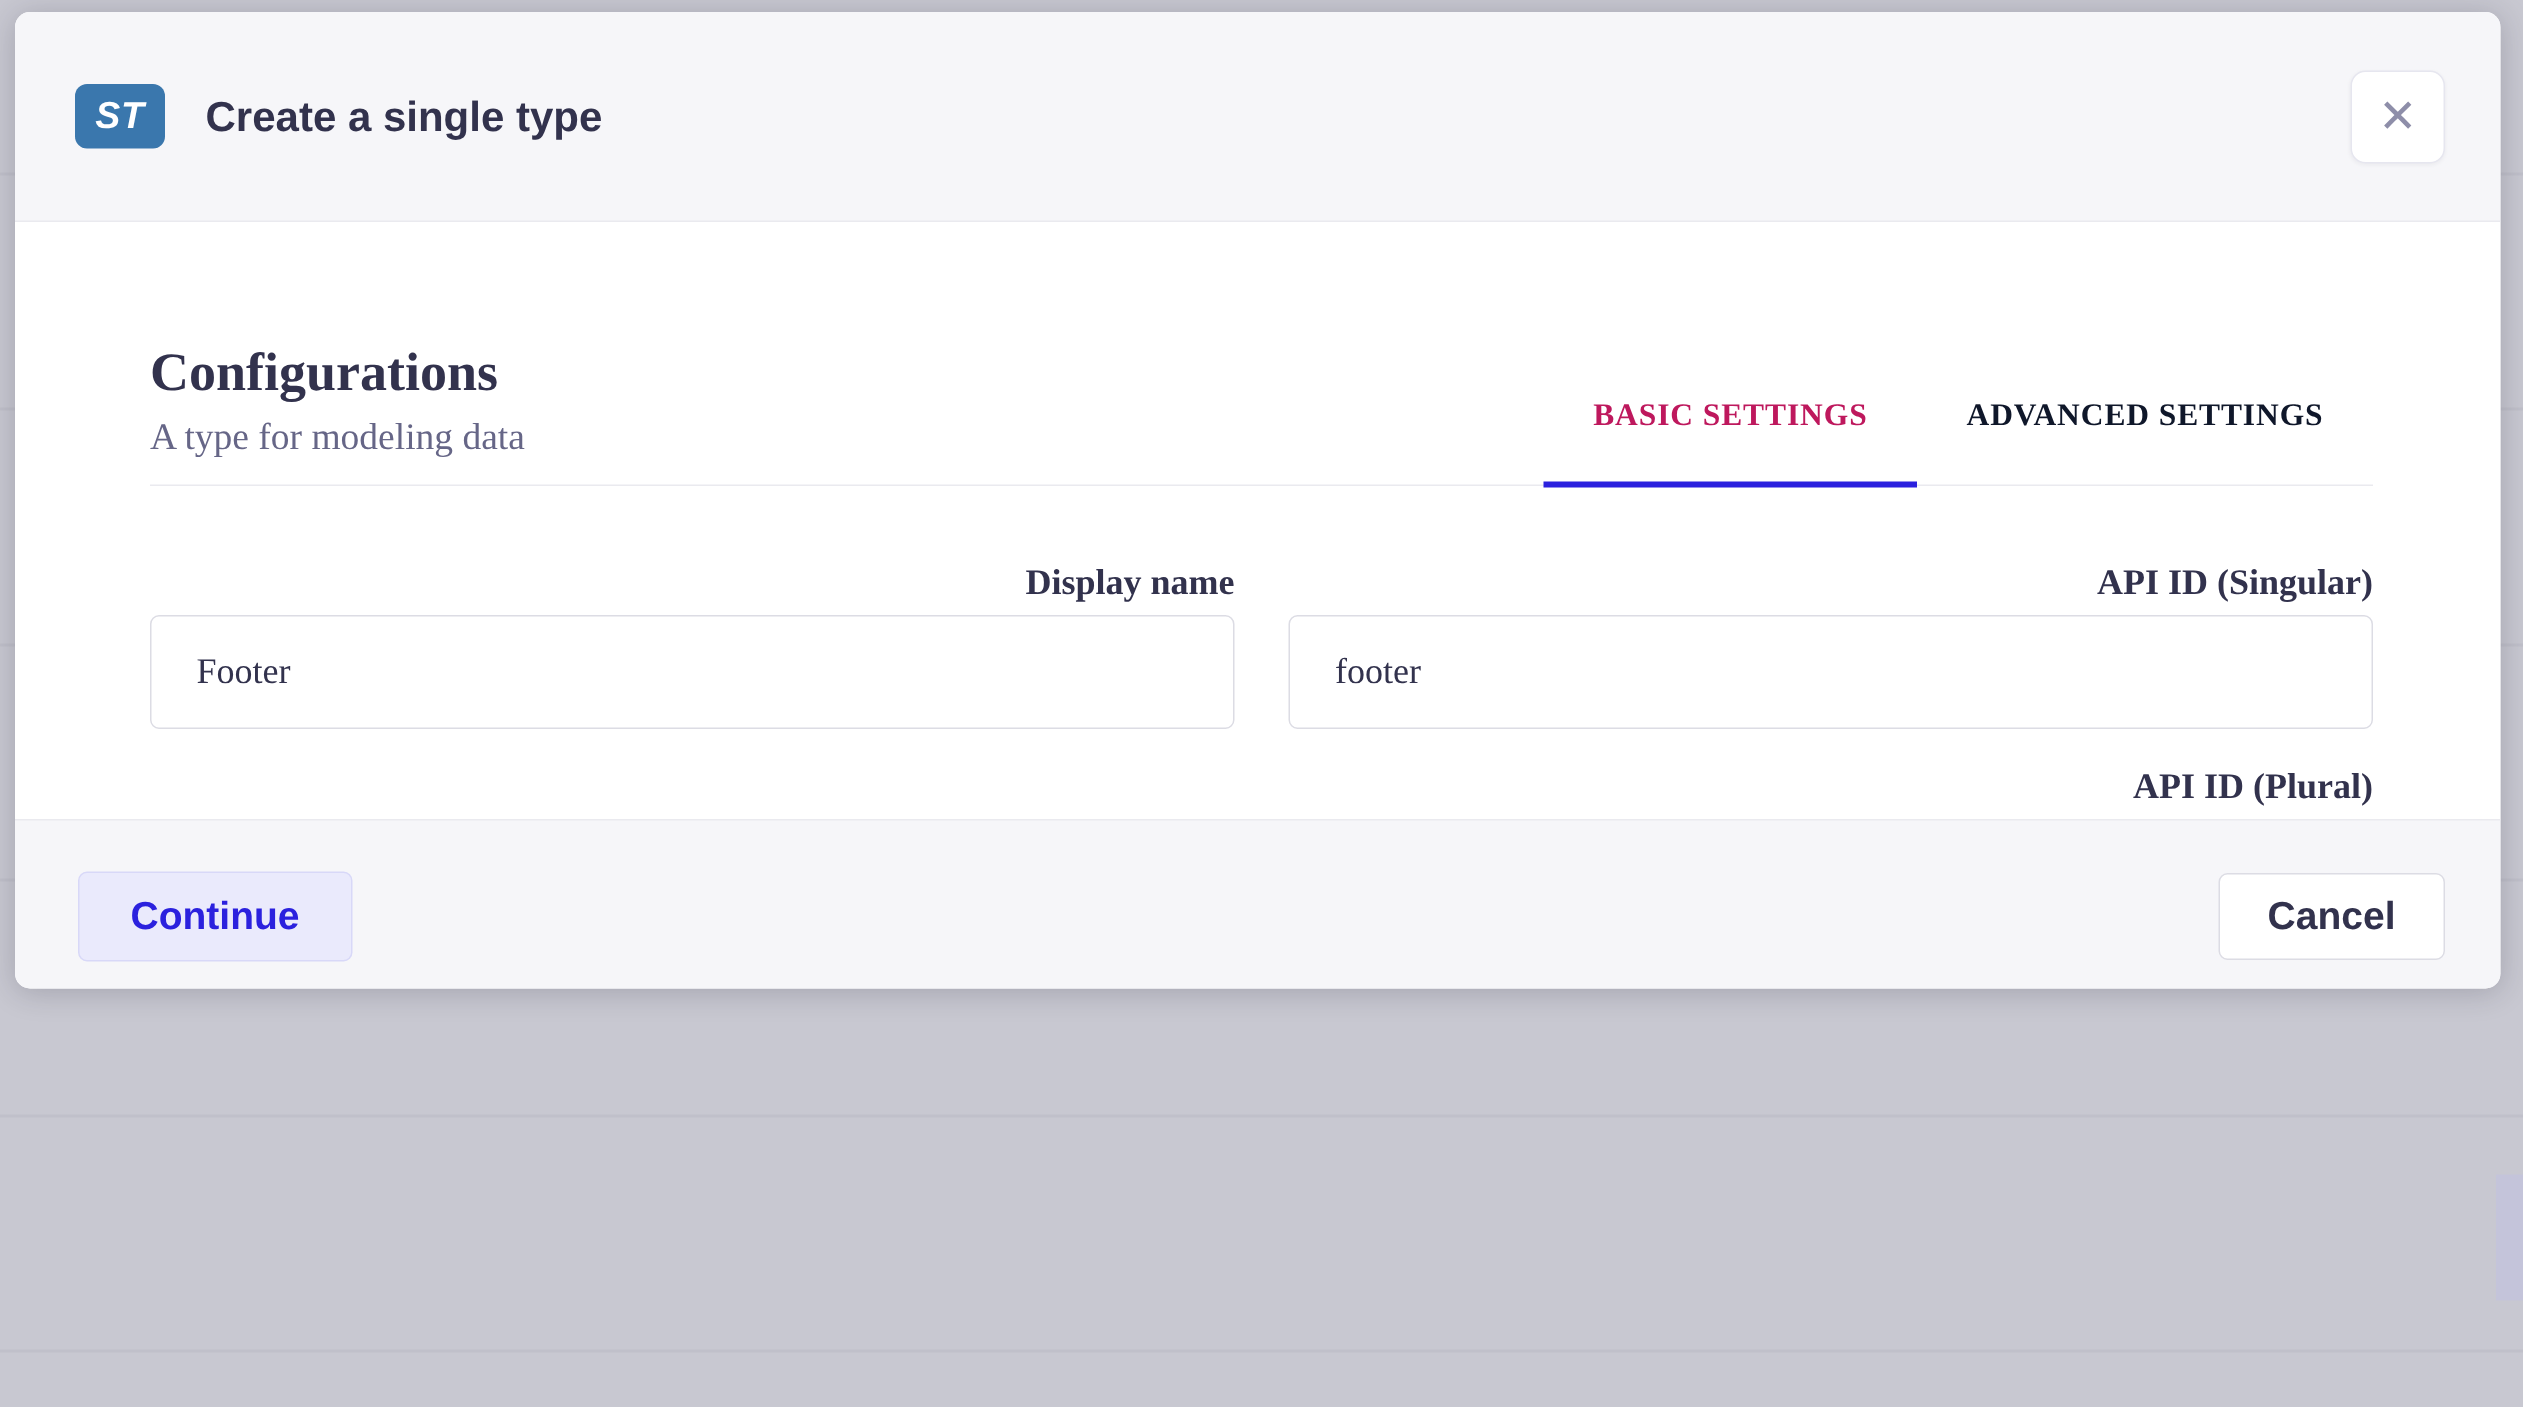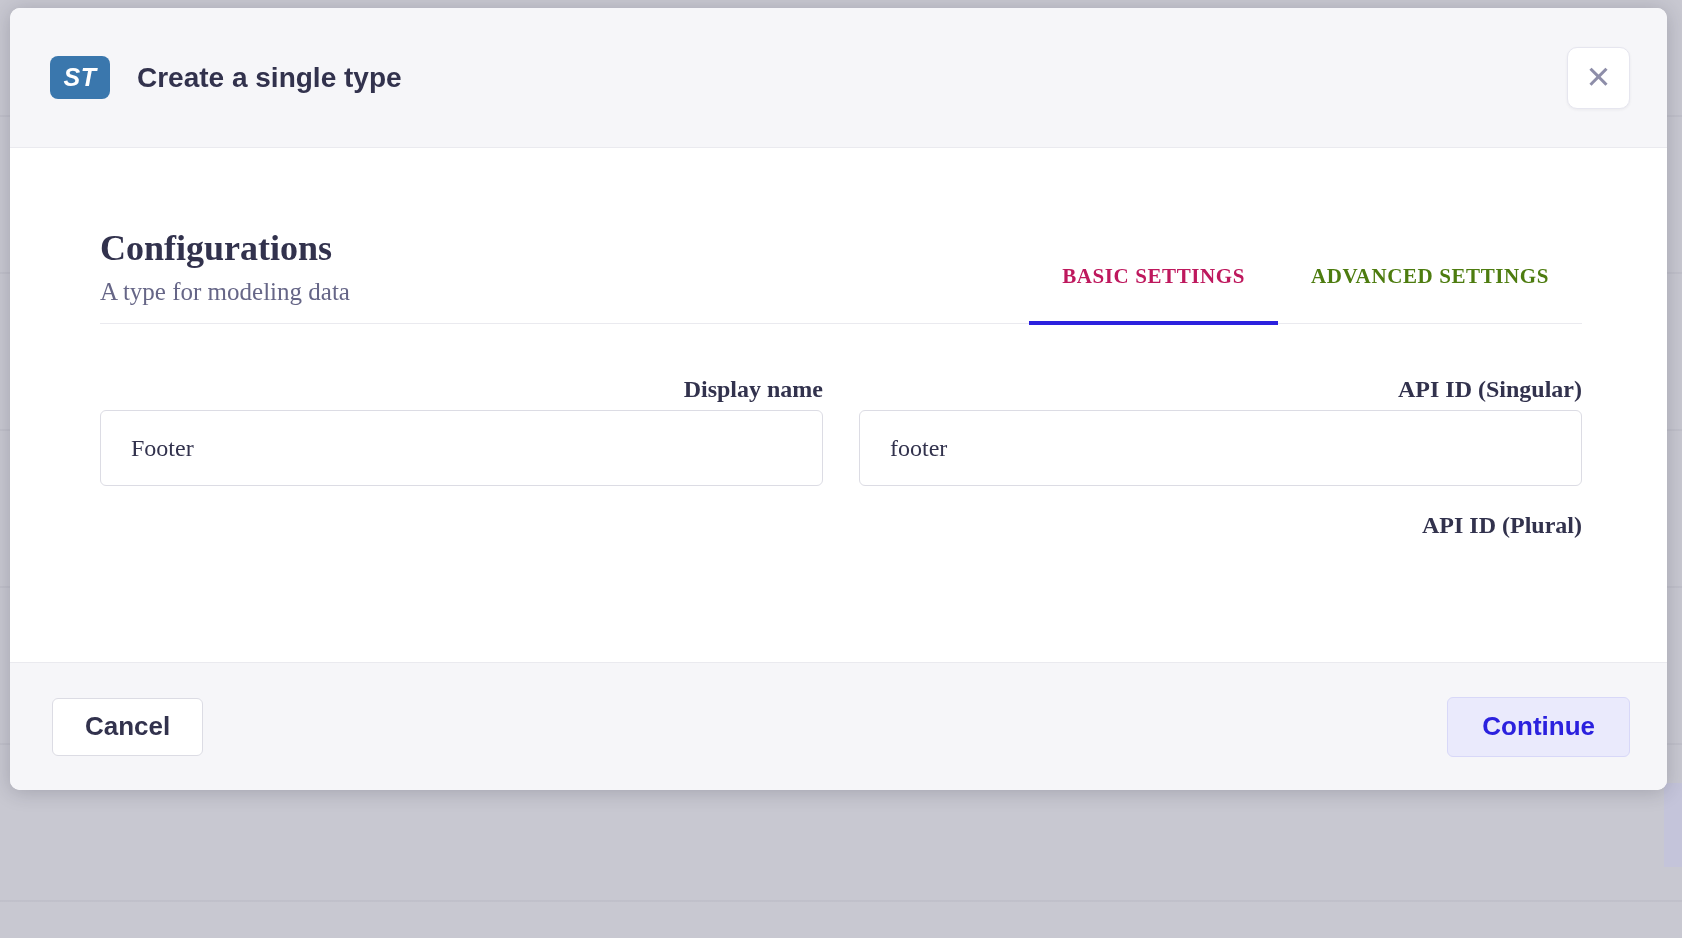--- a/index.html
+++ b/index.html
@@ -12,21 +12,21 @@
   
   .backdrop { position:absolute; inset:0; background:
       repeating-linear-gradient(to bottom,
         rgba(120,120,140,0.10) 0px, rgba(120,120,140,0.10) 2px,
         transparent 2px, transparent 157px);
     background-position:0 115px; }
   .backdrop-accent { position:absolute; right:0; top:783px; width:18px; height:84px;
     background:#c4c4da; }
 
   .modal {
-    position:absolute; left:10px; top:8px; width:1657px; height:782px;
+    position:absolute; left:10px; top:8px; width:1657px; height:651px;
     background:#ffffff; border-radius:10px; overflow:hidden;
     box-shadow:0 2px 20px rgba(33,33,52,0.22);
     display:flex; flex-direction:column;
   }
 
   
   .modal-header {
     height:140px; flex:0 0 140px; background:#f6f6f9;
     border-bottom:1px solid #eaeaef;
     display:flex; align-items:center; padding:0 37px 0 40px;
@@ -49,21 +49,21 @@
   
   .modal-body { flex:1 1 auto; background:#ffffff; padding:78px 85px 0 90px;font-family:Liberation Serif, serif; }
 
   .config-head { position:relative; border-bottom:1px solid #eaeaef; padding-bottom:15px; }
   .config-title { font-size:36px; line-height:44px; font-weight:700; color:#32324d; }
   .config-subtitle { font-size:25px; line-height:32px; color:#666687; margin-top:6px; }
 
   .tabs { position:absolute; right:0; bottom:0; display:flex; }
   .tab {
     font-size:21px; line-height:21px; font-weight:700; letter-spacing:0.6px;
-    color:#4d7c0f; padding:0 33px 34px; cursor:pointer;
+    color:#0f172a; padding:0 33px 34px; cursor:pointer;
     border-bottom:4px solid transparent; margin-bottom:-2px;
     background:none; border-top:none; border-left:none; border-right:none;
     font-family:inherit;
   }
   .tab.active { color:#be185d; border-bottom-color:#2b21de; }
 
   .form-grid { display:grid; grid-template-columns:1fr 1fr; column-gap:36px; margin-top:51px; }
   .field-label {
     display:block; font-size:24px; line-height:28px; font-weight:700;
     color:#32324d; margin-bottom:7px;text-align:right;
@@ -131,17 +131,17 @@
 
         <div class="field-spacer">
           <label class="field-label">API ID (Plural)</label>
         </div>
       </div>
 
     </div>
   </div>
 
   <div class="modal-footer">
+    <button class="btn btn-continue">Continue</button>
     <button class="btn btn-cancel">Cancel</button>
-    <button class="btn btn-continue">Continue</button>
   </div>
 
 </div>
 
 </body></html>

